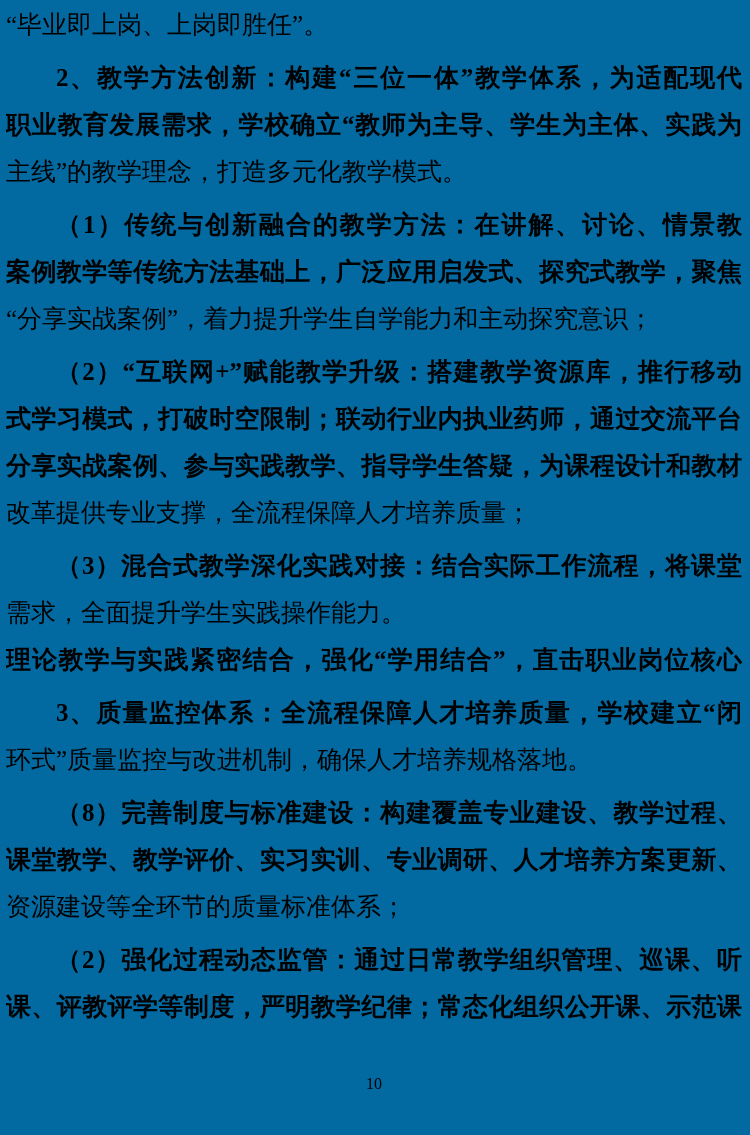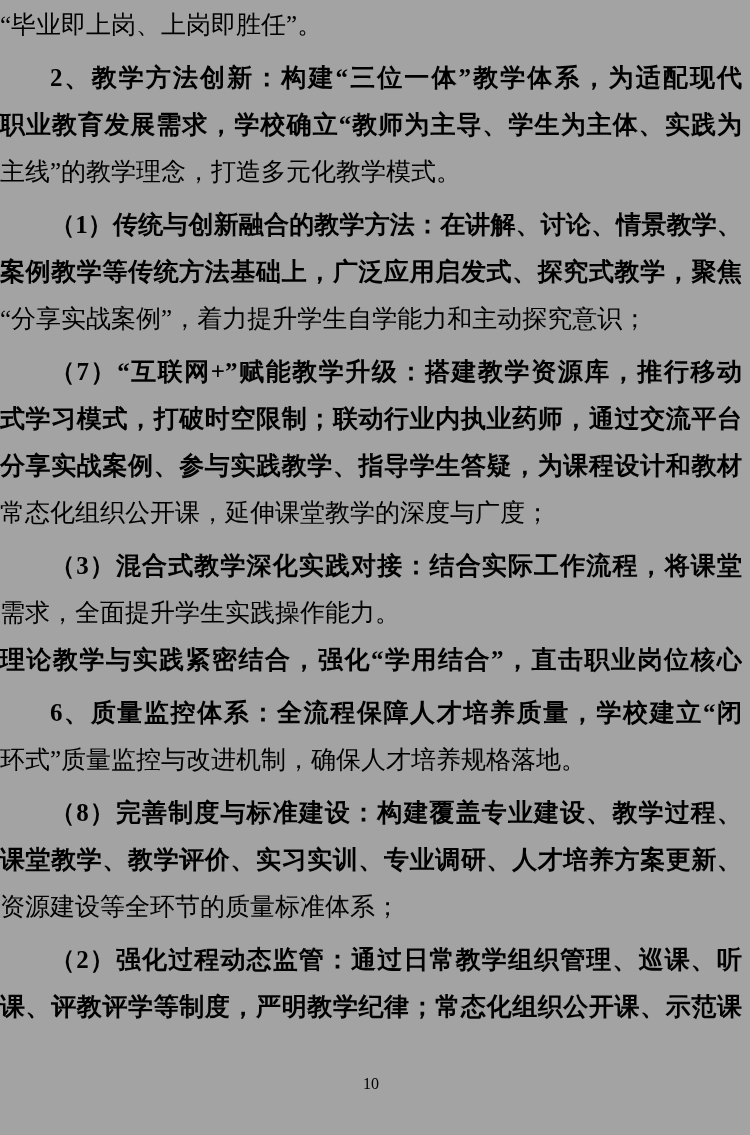--- a/index.html
+++ b/index.html
@@ -11,22 +11,22 @@
     width: 750px;
     height: 1135px;
     color: #000000;
     font-family: "Liberation Serif", "DejaVu Serif", serif;
     overflow: hidden;
   }
   .page {
     width: 750px;
     height: 1135px;
     box-sizing: border-box;
-    padding: 1px 8px 0 0;
-    background: #a3a3a3;
+    padding: 1px 8px 0 6px;
+    background: #0369a1;
   }
   .para {
     margin: 0 0 6px 0;
     padding: 0;
   }
   .line {
     font-size: 25px;
     line-height: 47px;
     height: 47px;
     overflow: hidden;
@@ -65,34 +65,34 @@
     <div class="line">主线”的教学理念，打造多元化教学模式。</div>
   </div>
 
   <div class="para">
     <div class="line fill indent">（1）传统与创新融合的教学方法：在讲解、讨论、情景教学、</div>
     <div class="line fill">案例教学等传统方法基础上，广泛应用启发式、探究式教学，聚焦</div>
     <div class="line">“分享实战案例”，着力提升学生自学能力和主动探究意识；</div>
   </div>
 
   <div class="para">
-    <div class="line fill indent">（7）“互联网+”赋能教学升级：搭建教学资源库，推行移动</div>
+    <div class="line fill indent">（2）“互联网+”赋能教学升级：搭建教学资源库，推行移动</div>
     <div class="line fill">式学习模式，打破时空限制；联动行业内执业药师，通过交流平台</div>
     <div class="line fill">分享实战案例、参与实践教学、指导学生答疑，为课程设计和教材</div>
-    <div class="line">常态化组织公开课，延伸课堂教学的深度与广度；</div>
+    <div class="line">改革提供专业支撑，全流程保障人才培养质量；</div>
   </div>
 
   <div class="para">
     <div class="line fill indent">（3）混合式教学深化实践对接：结合实际工作流程，将课堂</div>
     <div class="line">需求，全面提升学生实践操作能力。</div>
     <div class="line fill">理论教学与实践紧密结合，强化“学用结合”，直击职业岗位核心</div>
   </div>
 
   <div class="para">
-    <div class="line fill indent">6、质量监控体系：全流程保障人才培养质量，学校建立“闭</div>
+    <div class="line fill indent">3、质量监控体系：全流程保障人才培养质量，学校建立“闭</div>
     <div class="line">环式”质量监控与改进机制，确保人才培养规格落地。</div>
   </div>
 
   <div class="para">
     <div class="line fill indent">（8）完善制度与标准建设：构建覆盖专业建设、教学过程、</div>
     <div class="line fill">课堂教学、教学评价、实习实训、专业调研、人才培养方案更新、</div>
     <div class="line">资源建设等全环节的质量标准体系；</div>
   </div>
 
   <div class="para">

